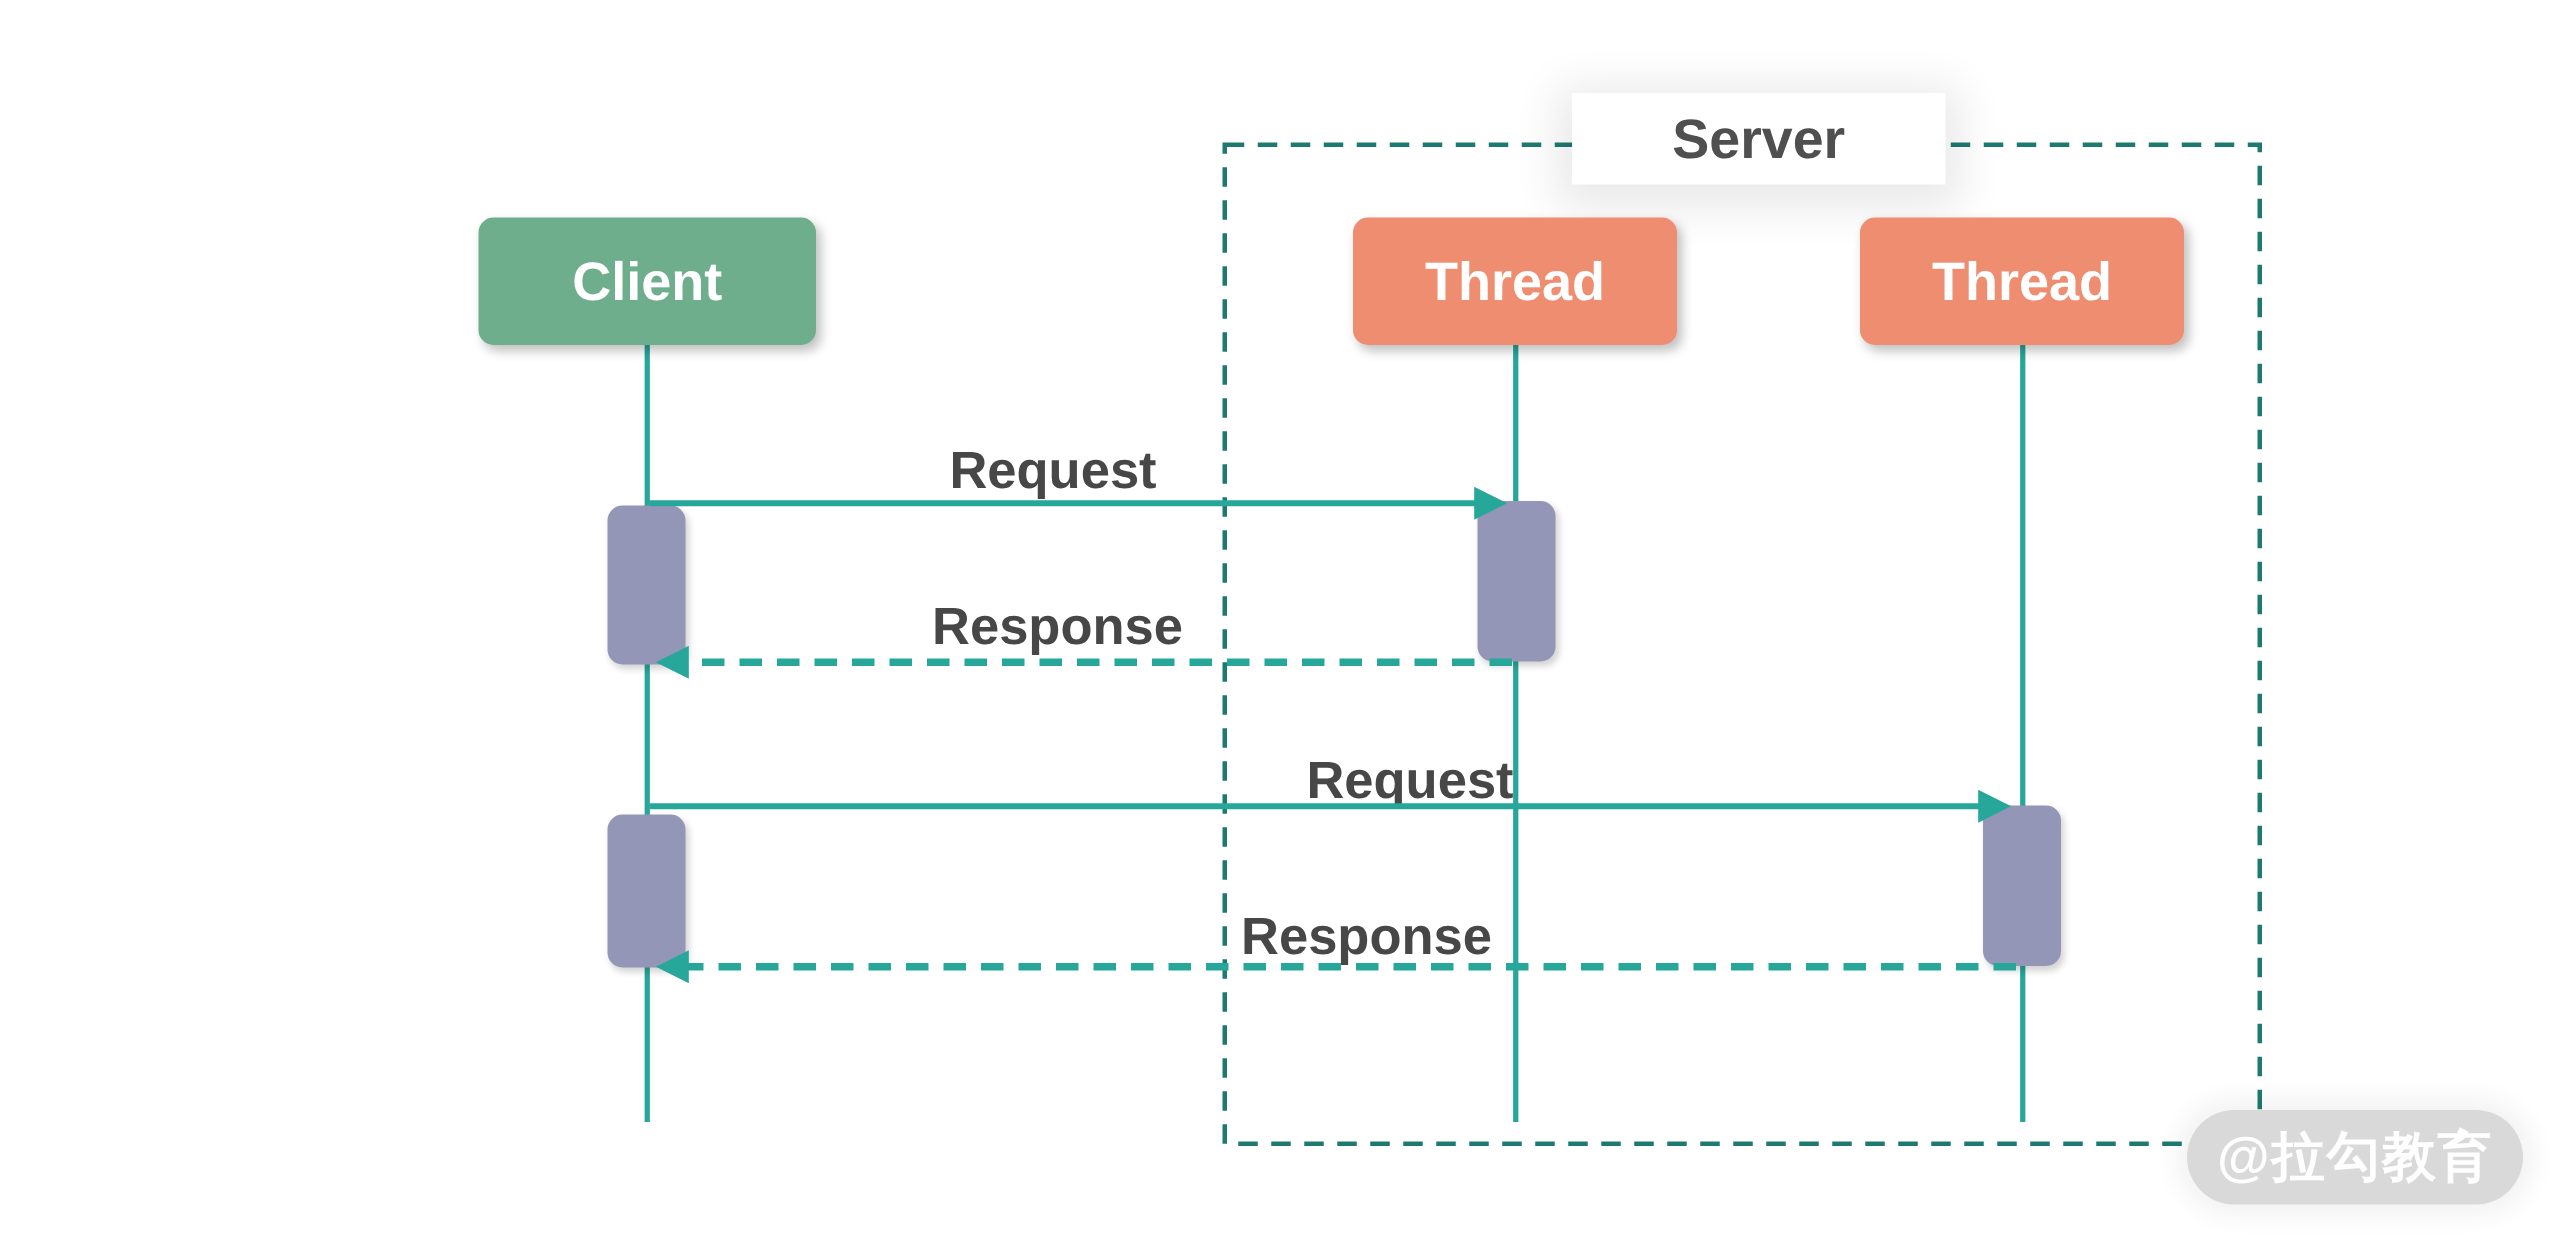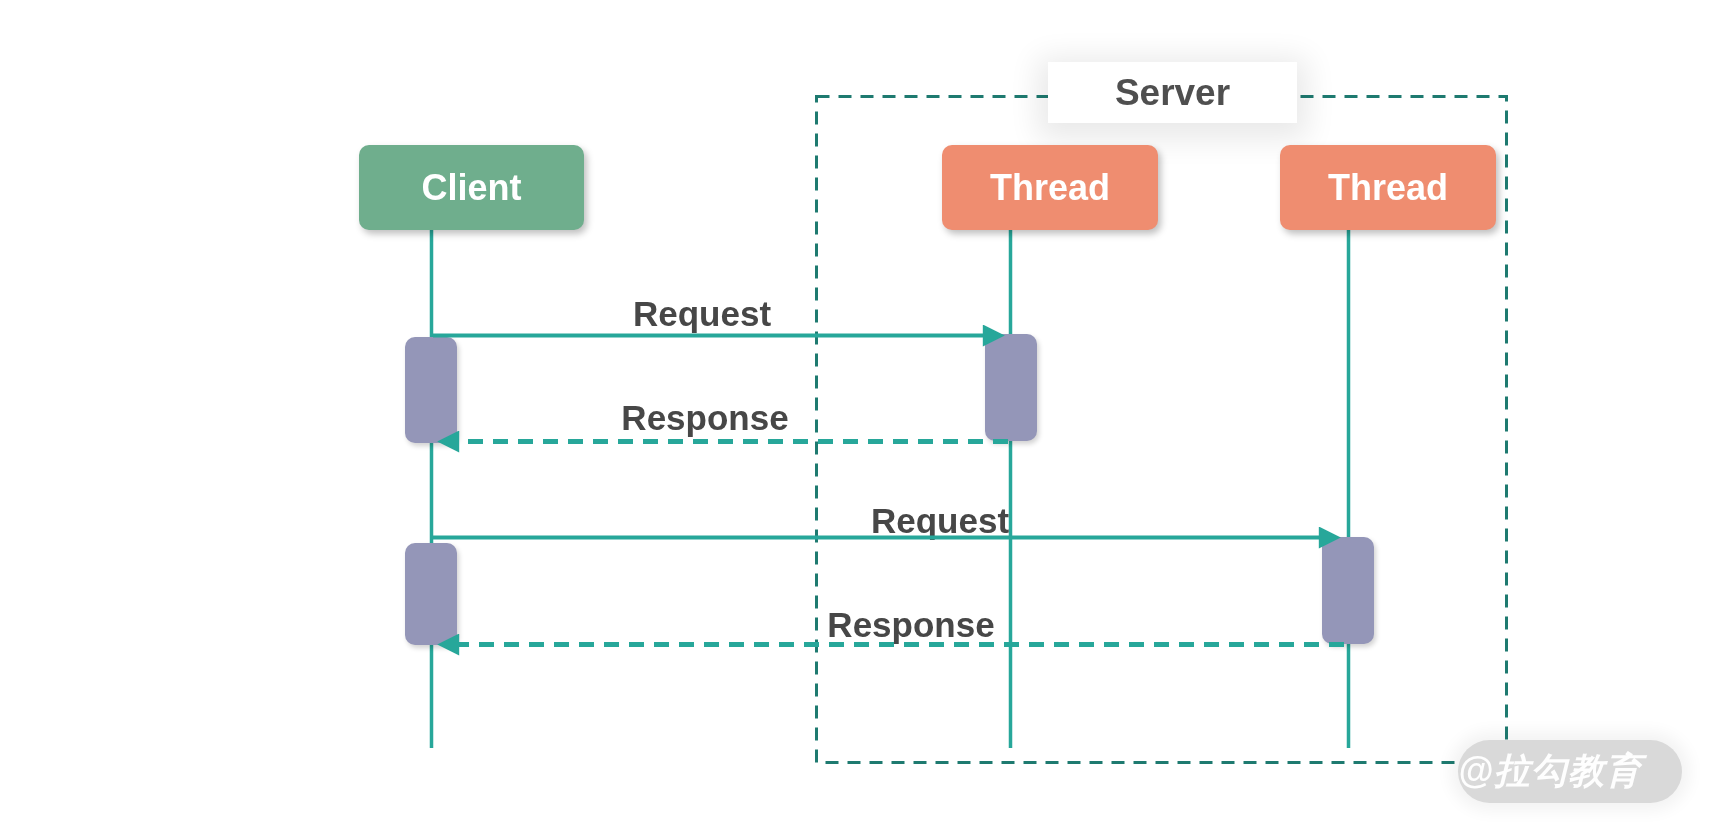--- a/index.html
+++ b/index.html
@@ -15,21 +15,20 @@
   .server-frame{fill:none;stroke:var(--teal-dark);stroke-width:3;stroke-dasharray:13 9;}
   .lifeline{stroke:var(--teal);stroke-width:3.5;}
   .msg-solid{stroke:var(--teal);stroke-width:4;}
   .msg-dashed{stroke:var(--teal);stroke-width:5;stroke-dasharray:15 10;}
   .arrowhead{fill:var(--teal);}
   .actor{
     position:absolute;top:145px;height:85px;border-radius:10px;
     display:flex;align-items:center;justify-content:center;
     color:#fff;font-size:36px;font-weight:bold;
     box-shadow:3px 4px 7px rgba(0,0,0,.25);
-    margin-left:40px;
   }
   .actor-client{left:319px;width:225px;background:var(--green);}
   .actor-thread-1{left:902px;width:216px;background:var(--salmon);}
   .actor-thread-2{left:1240px;width:216px;background:var(--salmon);}
   .server-label{
     position:absolute;left:1048px;top:62px;width:249px;height:61px;background:var(--white);
     display:flex;align-items:center;justify-content:center;
     font-size:37px;font-weight:bold;color:#4F4F4F;
     box-shadow:0 6px 30px 10px rgba(0,0,0,.09);
   }
@@ -44,25 +43,24 @@
   .msg-label{
     position:absolute;width:280px;text-align:center;
     font-size:35px;font-weight:600;color:var(--text-dark);line-height:38px;margin-top:14px;
   }
   .msg-label-0{left:562px;top:281px;}
   .msg-label-1{left:565px;top:385px;}
   .msg-label-2{left:800px;top:488px;}
   .msg-label-3{left:771px;top:592px;}
   .watermark{
     position:absolute;left:1458px;top:740px;width:224px;height:63px;border-radius:32px;
-    background:var(--watermark-bg);display:flex;align-items:center;
+    background:var(--watermark-bg);display:flex;align-items:center;justify-content:center;
     color:rgba(255,255,255,.96);font-size:36px;font-weight:600;letter-spacing:1px;
     box-shadow:0 0 16px 8px rgba(0,0,0,.05);
     font-family:"Liberation Sans",sans-serif;
-    font-style:italic;
   }
 </style>
 </head>
 <body>
 
 <div class="canvas">
 
   <svg class="layer" width="1717" height="827">
     <rect class="server-frame" x="816.5" y="96.5" width="690" height="666"></rect>
     <line class="lifeline" x1="431.5" y1="230" x2="431.5" y2="748"></line>

